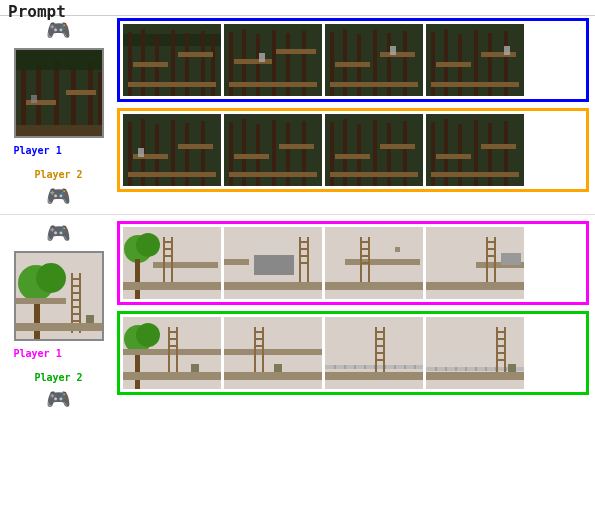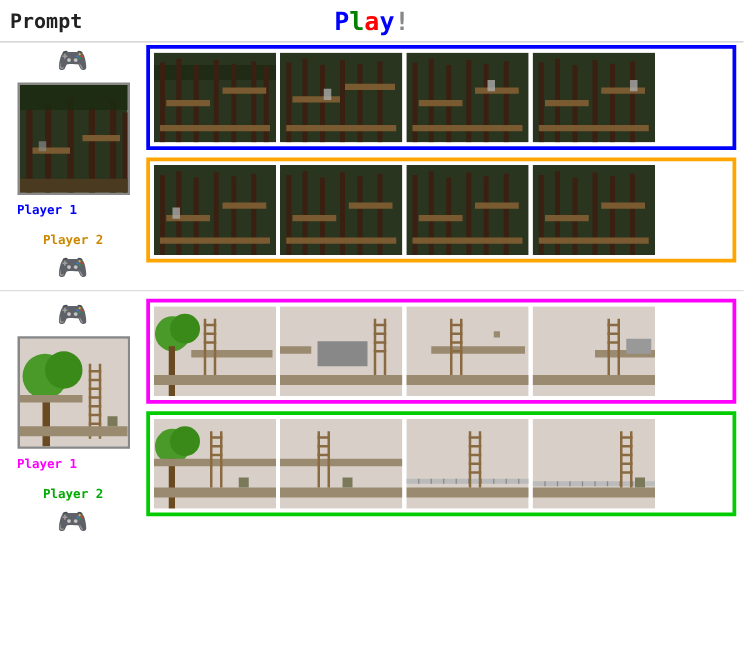--- a/index.html
+++ b/index.html
@@ -7,24 +7,24 @@
       width: 595px;
       height: 524px;
       background: #fff;
       font-family: monospace;
       overflow: hidden;
       position: relative;
     }
 
     .header {
       display: flex;
-      align-items: center;
+      align-items: flex-start;
       padding: 2px 8px;
       border-bottom: 1px solid #ccc;
-      height: 34px;
+      height: 16px;
     }
 
     .header-prompt {
       font-size: 16px;
       font-weight: bold;
       color: #222;
       font-family: monospace;
     }
 
     .header-play {
@@ -72,23 +72,20 @@
       height: 1px;
       background: #ddd;
       margin: 4px 0;
     }
   </style>
 </head>
 <body>
 
 <div class="header">
   <span class="header-prompt">Prompt</span>
-  <div class="header-play">
-    <span class="play-p">P</span><span class="play-l">l</span><span class="play-a">a</span><span class="play-y">y</span><span class="play-ex">!</span>
-  </div>
 </div>
 
 <div class="half">
 
   <div class="half-left">
 
     <div style="font-size:20px; color:#333; margin-bottom:2px;">🎮</div>
 
     <div style="width:90px; height:90px; border:2px solid #888; overflow:hidden; position:relative;">
       <svg viewBox="0 0 90 90" width="90" height="90">

